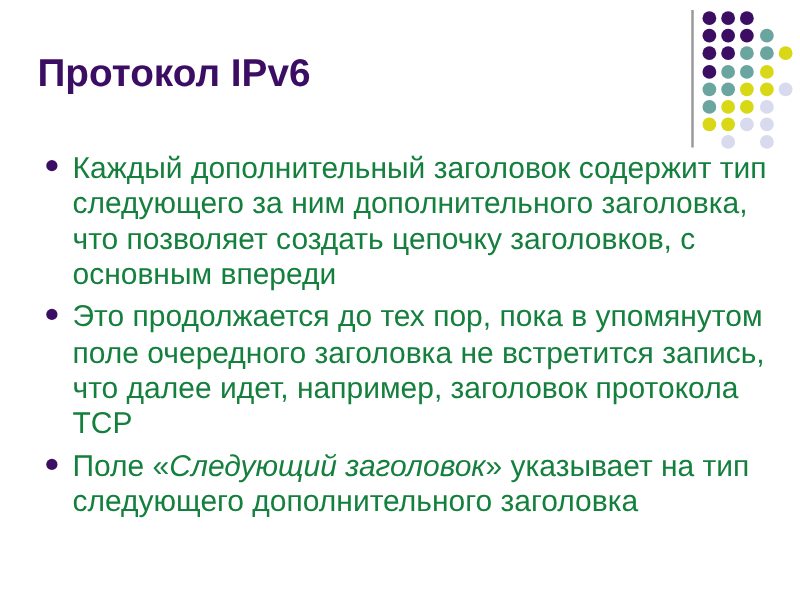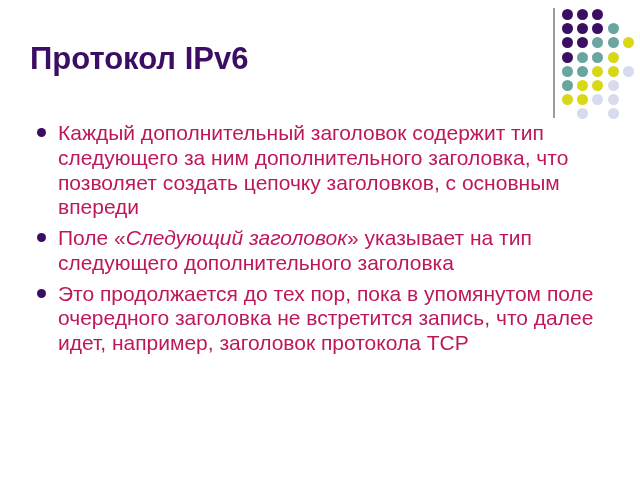--- a/index.html
+++ b/index.html
@@ -67,23 +67,23 @@
   .body {
     position: absolute;
     left: 30px;
     top: 121px;
     width: 588px;
   }
   .bullet {
     position: relative;
     padding-left: 28px;
     margin-bottom: 6px;
-    font-size: 21px;
+    font-size: 24px;
     line-height: 1.18;
-    color: #be185d;
+    color: #15803d;
   }
   .bullet-marker {
     position: absolute;
     left: 7px;
     top: 7px;
     width: 9px;
     height: 9px;
     border-radius: 50%;
     background: #3b0d63;
   }
@@ -137,22 +137,22 @@
   <div class="body">
 
     <div class="bullet">
       <span class="bullet-marker"></span>
       <span class="bullet-text"><span>Каждый дополнительный заголовок содержит тип следующего за ним дополнительного заголовка, что позволяет создать цепочку заголовков, с основным впереди</span><span class="em"></span><span></span></span>
     </div>
 
 
     <div class="bullet">
       <span class="bullet-marker"></span>
-      <span class="bullet-text"><span>Поле  «</span><span class="em">Следующий заголовок</span><span>» указывает на тип следующего дополнительного заголовка</span></span>
+      <span class="bullet-text"><span>Это продолжается до тех пор, пока в упомянутом поле  очередного заголовка не встретится запись, что далее идет, например, заголовок протокола TCP</span><span class="em"></span><span></span></span>
     </div>
 
     <div class="bullet">
       <span class="bullet-marker"></span>
-      <span class="bullet-text"><span>Это продолжается до тех пор, пока в упомянутом поле  очередного заголовка не встретится запись, что далее идет, например, заголовок протокола TCP</span><span class="em"></span><span></span></span>
+      <span class="bullet-text"><span>Поле  «</span><span class="em">Следующий заголовок</span><span>» указывает на тип следующего дополнительного заголовка</span></span>
     </div>
 
   </div>
 </div>
 
 </body></html>

